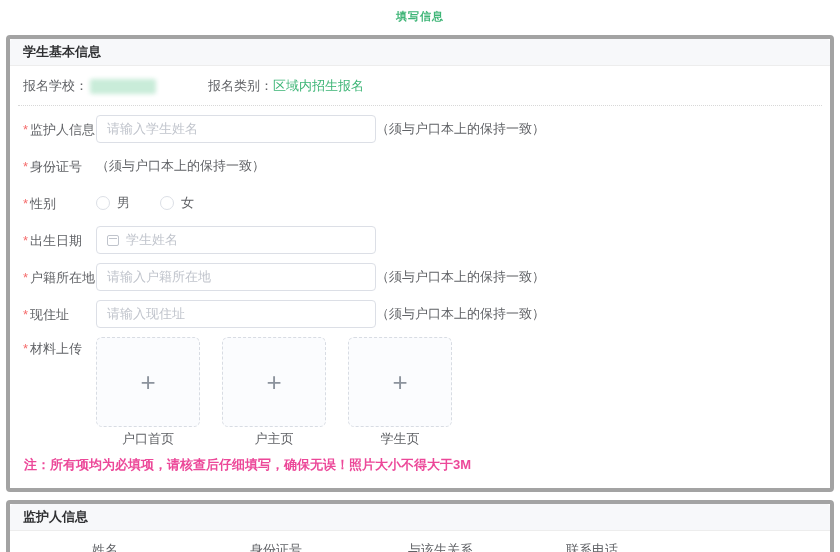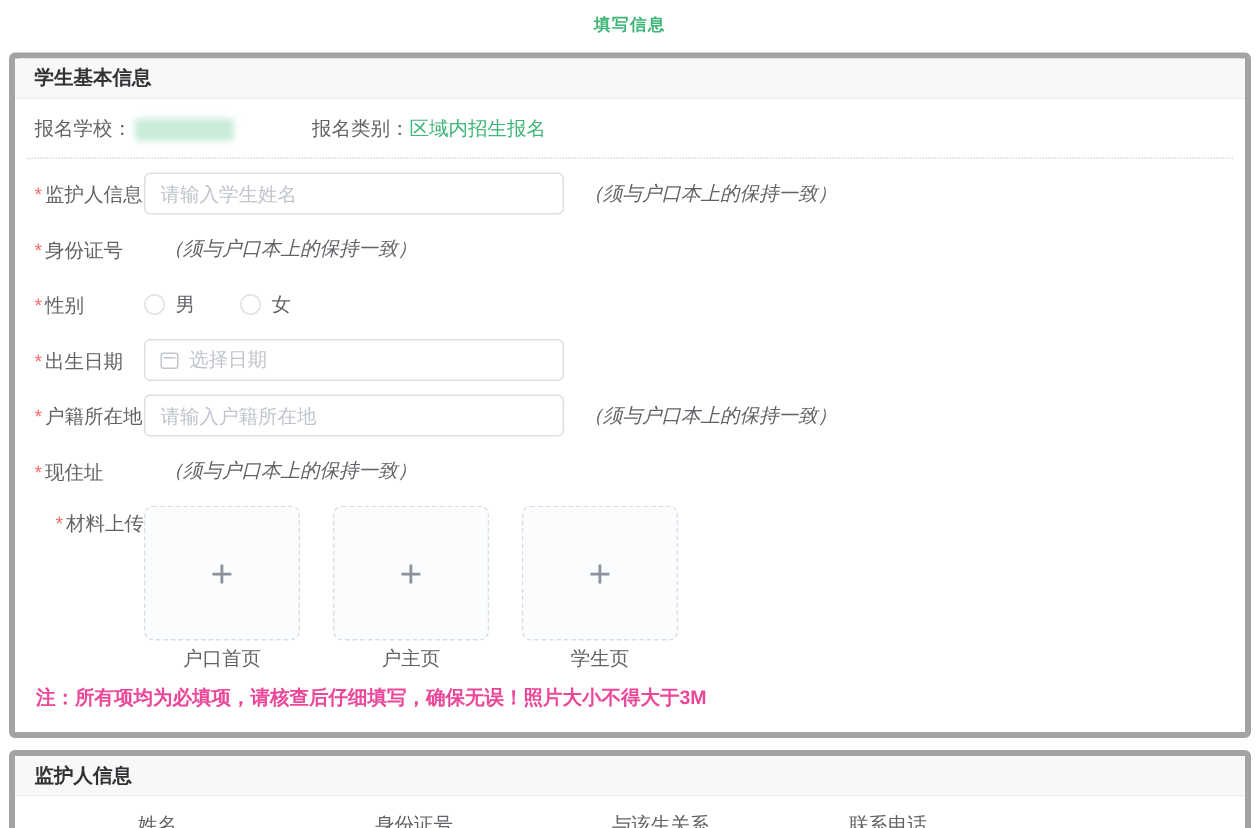--- a/index.html
+++ b/index.html
@@ -15,30 +15,30 @@
 
   .meta-row { display:flex; align-items:center; padding:11px 13px 10px; }
   .redacted { display:inline-block; width:66px; height:15px; background:#c9ecd9;
     filter:blur(2px); border-radius:2px; margin:0 10px 0 2px; }
   .meta-gap { width:42px; }
   .green-text { color:#3db576; cursor:pointer; }
   .dotted { border-bottom:1px dotted #d8d8d8; margin:0 8px; }
 
   .form-body { padding:0 13px 12px; }
   .form-row { display:flex; align-items:center; margin-top:9px; min-height:28px; }
-  .form-row.top { align-items:flex-start;text-align:right; }
+  .form-row.top { align-items:flex-start; }
   .f-label { width:73px; flex:none; line-height:15px; padding-top:0; }
   .form-row.top .f-label { padding-top:4px; }
   .req { color:#f56c6c; margin-right:2px; }
 
   .input { width:280px; height:28px; border:1px solid #dcdfe6; border-radius:4px;
     padding:0 10px; font-size:13px; color:#606266; background:#fff; outline:none;
-    font-family:Liberation Sans, sans-serif; }
+    font-family:Liberation Mono, monospace; }
   .input::placeholder { color:#c0c4cc; }
-  .note { margin-left:13px; color:#606266;font-style:italic; }
+  .note { color:#606266; }
 
   .radio-group { display:flex; gap:30px; }
   .radio-opt { display:flex; align-items:center; gap:7px; cursor:pointer; }
   .radio { width:14px; height:14px; border:1px solid #dcdfe6; border-radius:50%;
     background:#fff; flex:none; }
 
   .date-box { width:280px; height:28px; border:1px solid #dcdfe6; border-radius:4px;
     display:flex; align-items:center; gap:7px; padding:0 10px; background:#fff;
     color:#c0c4cc; cursor:pointer; }
   .cal-icon { width:12px; height:11px; border:1px solid #c0c4cc; border-radius:2px;
@@ -101,32 +101,33 @@
           <span class="radio"></span>
           <span>女</span>
         </span>
       </div>
     </div>
 
     <div class="form-row">
       <span class="f-label"><span class="req">*</span><span>出生日期</span></span>
       <div class="date-box">
         <span class="cal-icon"></span>
-        <span>选择日期</span>
+        <span>学生姓名</span>
       </div>
     </div>
 
     <div class="form-row">
       <span class="f-label"><span class="req">*</span><span>户籍所在地</span></span>
       <input class="input" placeholder="请输入户籍所在地" style="">
       <span class="note">（须与户口本上的保持一致）</span>
     </div>
 
     <div class="form-row">
       <span class="f-label"><span class="req">*</span><span>现住址</span></span>
+      <input class="input" placeholder="请输入现住址" style="">
       <span class="note">（须与户口本上的保持一致）</span>
     </div>
 
     <div class="form-row top">
       <span class="f-label"><span class="req">*</span><span>材料上传</span></span>
       <div class="upload-group">
         <div class="upload-item">
           <div class="upload-box">
             <span class="plus">+</span>
           </div>

